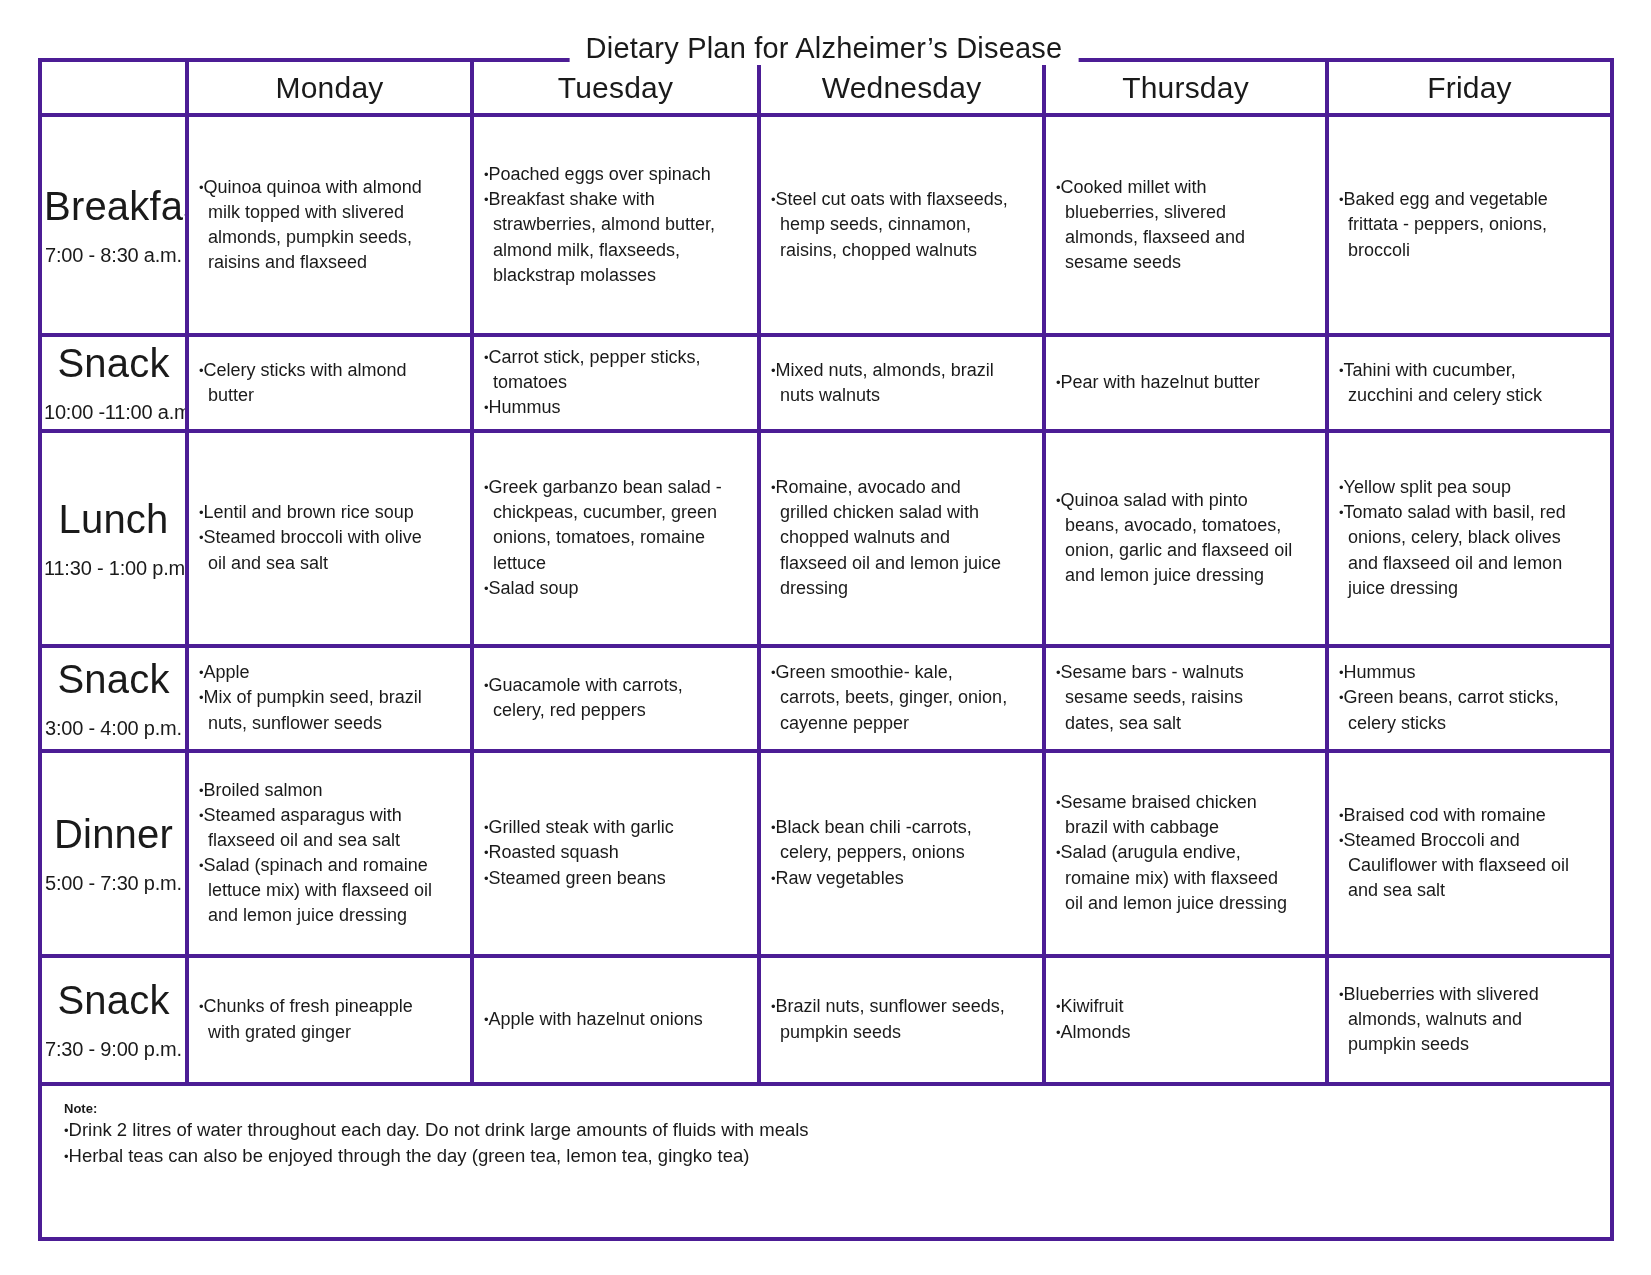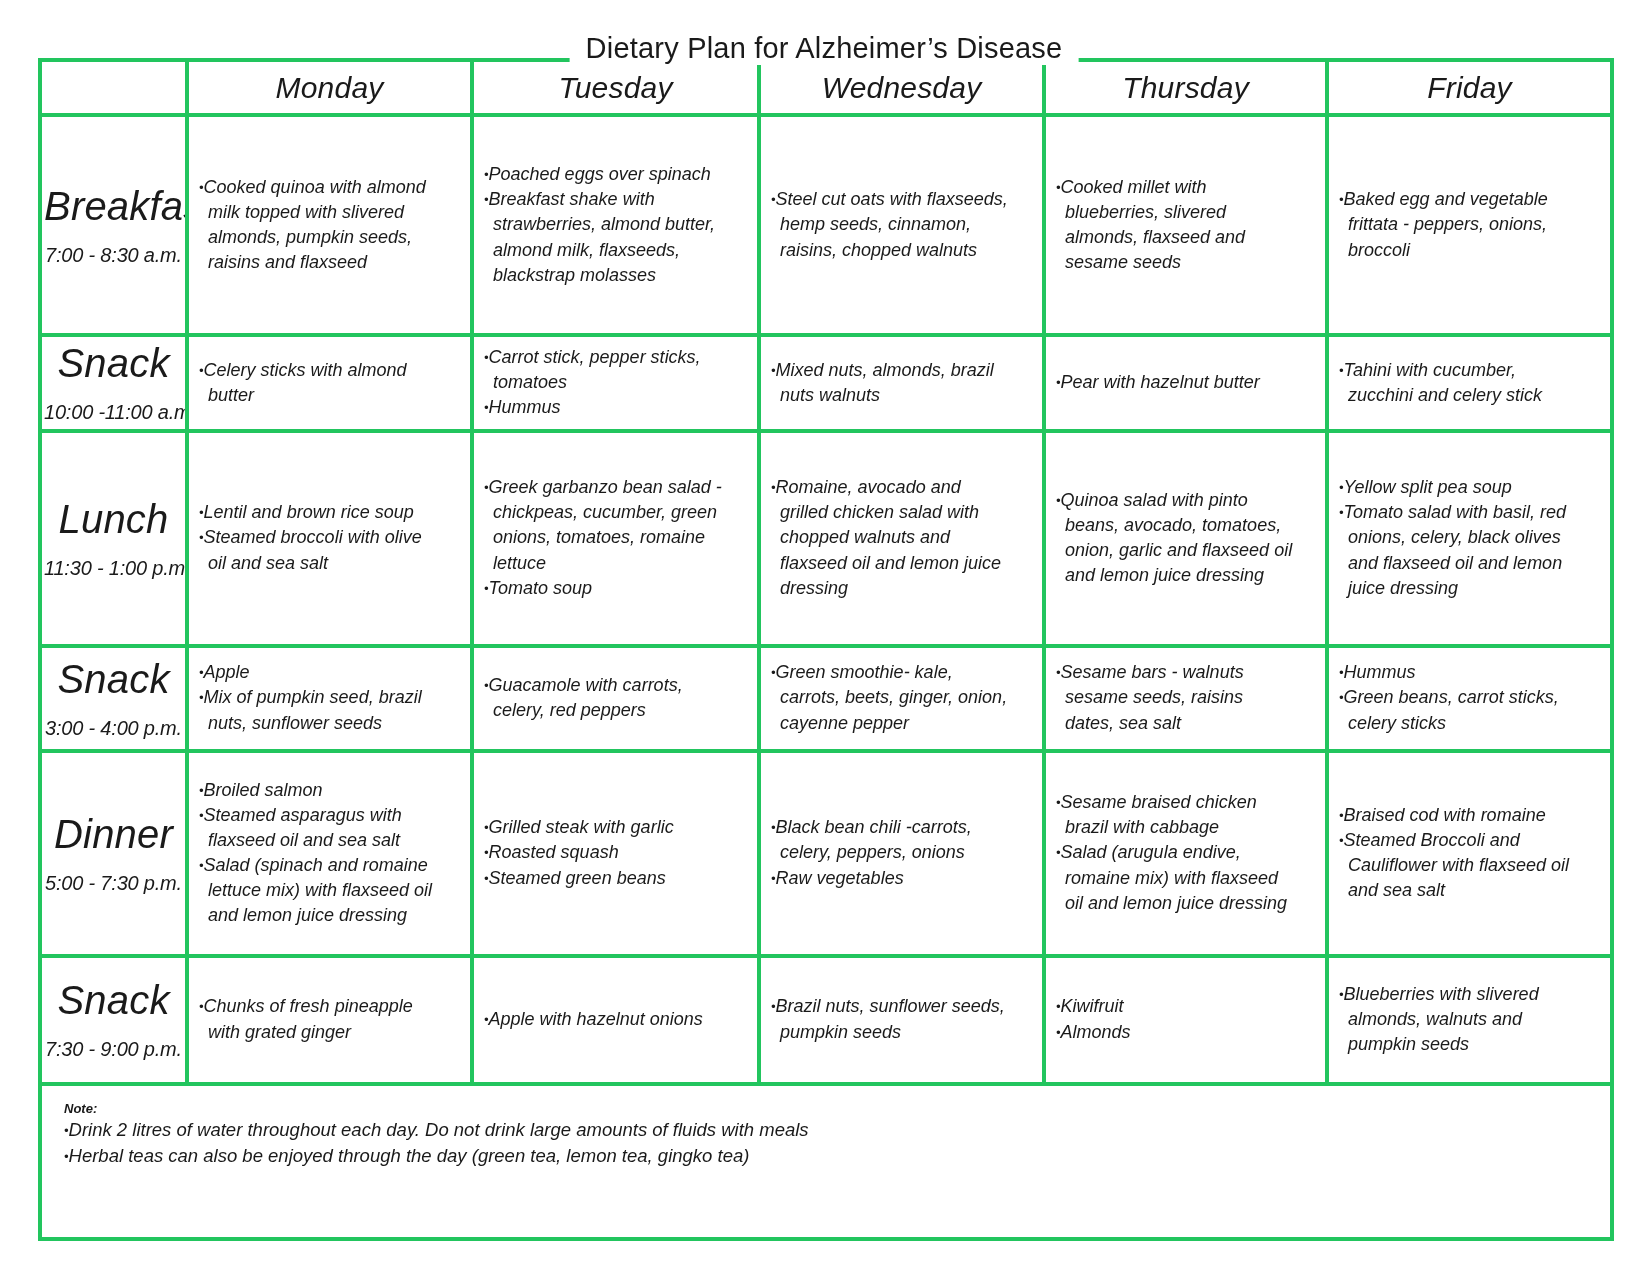--- a/index.html
+++ b/index.html
@@ -11,21 +11,21 @@
   .doc-title{
     position:absolute;top:32px;left:824px;transform:translateX(-50%);
     font-size:29px;background:#fff;padding:0 16px;white-space:nowrap;z-index:2;
     letter-spacing:.2px;
   }
   table.plan{
     position:absolute;left:38px;top:58px;
     border-collapse:collapse;table-layout:fixed;width:1572px;
   }
   table.plan th, table.plan td{
-    border:4px solid #22c55e;background:#fff;overflow:hidden;font-style:italic;
+    border:4px solid #4c1d95;background:#fff;overflow:hidden;
   }
   th.day-header{
     height:49px;font-weight:400;font-size:30px;text-align:center;vertical-align:middle;
     letter-spacing:.2px;
   }
   th.corner{height:49px;}
   th.meal-cell{
     font-weight:400;text-align:center;vertical-align:middle;padding:0 2px;
   }
   .meal-name{font-size:40px;line-height:1.1;letter-spacing:.2px;}
@@ -66,21 +66,21 @@
         <th class="day-header">Friday</th>
       </tr>
   </thead>
   <tbody id="plan-body">
       <tr style="height: 220px;">
         <th class="meal-cell">
           <div class="meal-name">Breakfast</div>
           <div class="meal-time">7:00 - 8:30 a.m.</div>
         </th>
         <td class="menu-cell">
-          <div class="item"><span class="bullet">•</span><span>Cooked quinoa with almond milk topped with slivered almonds, pumpkin seeds, raisins and flaxseed</span></div>
+          <div class="item"><span class="bullet">•</span><span>Quinoa quinoa with almond milk topped with slivered almonds, pumpkin seeds, raisins and flaxseed</span></div>
         </td>
         <td class="menu-cell">
           <div class="item"><span class="bullet">•</span><span>Poached eggs over spinach</span></div>
           <div class="item"><span class="bullet">•</span><span>Breakfast shake with strawberries, almond butter, almond milk, flaxseeds, blackstrap molasses</span></div>
         </td>
         <td class="menu-cell">
           <div class="item"><span class="bullet">•</span><span>Steel cut oats with flaxseeds, hemp seeds, cinnamon, raisins, chopped walnuts</span></div>
         </td>
         <td class="menu-cell">
           <div class="item"><span class="bullet">•</span><span>Cooked millet with blueberries, slivered almonds, flaxseed and sesame seeds</span></div>
@@ -115,21 +115,21 @@
         <th class="meal-cell">
           <div class="meal-name">Lunch</div>
           <div class="meal-time">11:30 - 1:00 p.m.</div>
         </th>
         <td class="menu-cell">
           <div class="item"><span class="bullet">•</span><span>Lentil and brown rice soup</span></div>
           <div class="item"><span class="bullet">•</span><span>Steamed broccoli with olive oil and sea salt</span></div>
         </td>
         <td class="menu-cell">
           <div class="item"><span class="bullet">•</span><span>Greek garbanzo bean salad - chickpeas, cucumber, green onions, tomatoes, romaine lettuce</span></div>
-          <div class="item"><span class="bullet">•</span><span>Tomato soup</span></div>
+          <div class="item"><span class="bullet">•</span><span>Salad soup</span></div>
         </td>
         <td class="menu-cell">
           <div class="item"><span class="bullet">•</span><span>Romaine, avocado and grilled chicken salad with chopped walnuts and flaxseed oil and lemon juice dressing</span></div>
         </td>
         <td class="menu-cell">
           <div class="item"><span class="bullet">•</span><span>Quinoa salad with pinto beans, avocado, tomatoes, onion, garlic and flaxseed oil and lemon juice dressing</span></div>
         </td>
         <td class="menu-cell">
           <div class="item"><span class="bullet">•</span><span>Yellow split pea soup</span></div>
           <div class="item"><span class="bullet">•</span><span>Tomato salad with basil, red onions, celery, black olives and flaxseed oil and lemon juice dressing</span></div>

